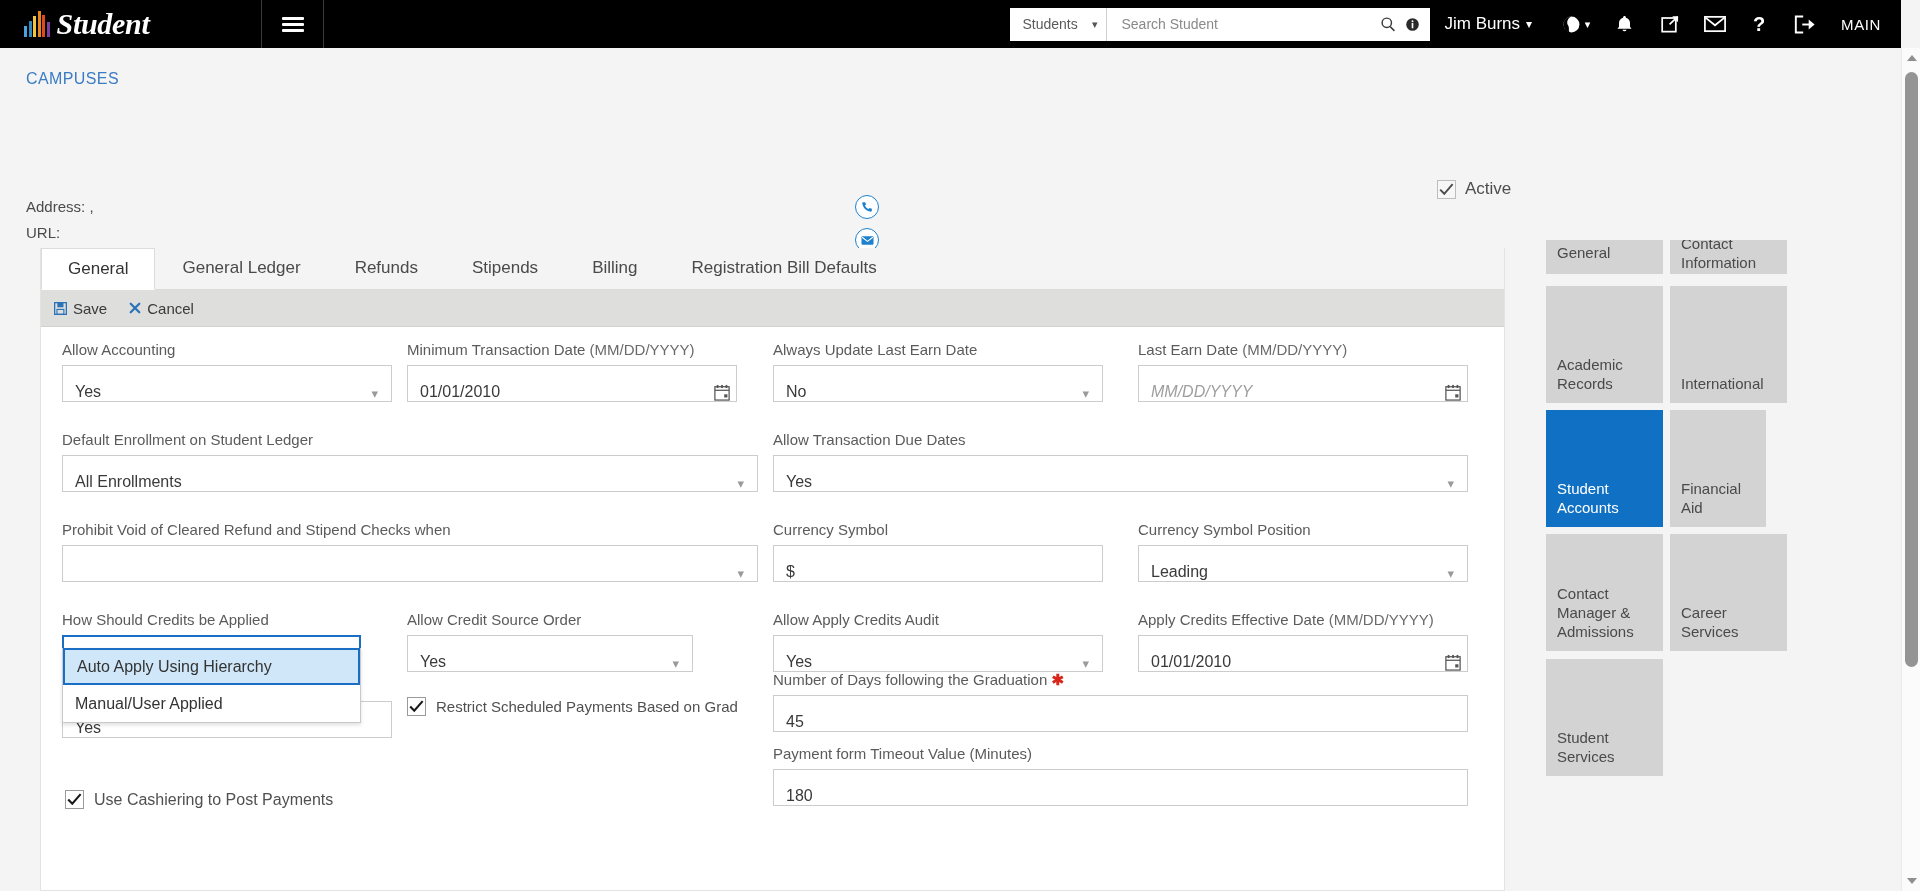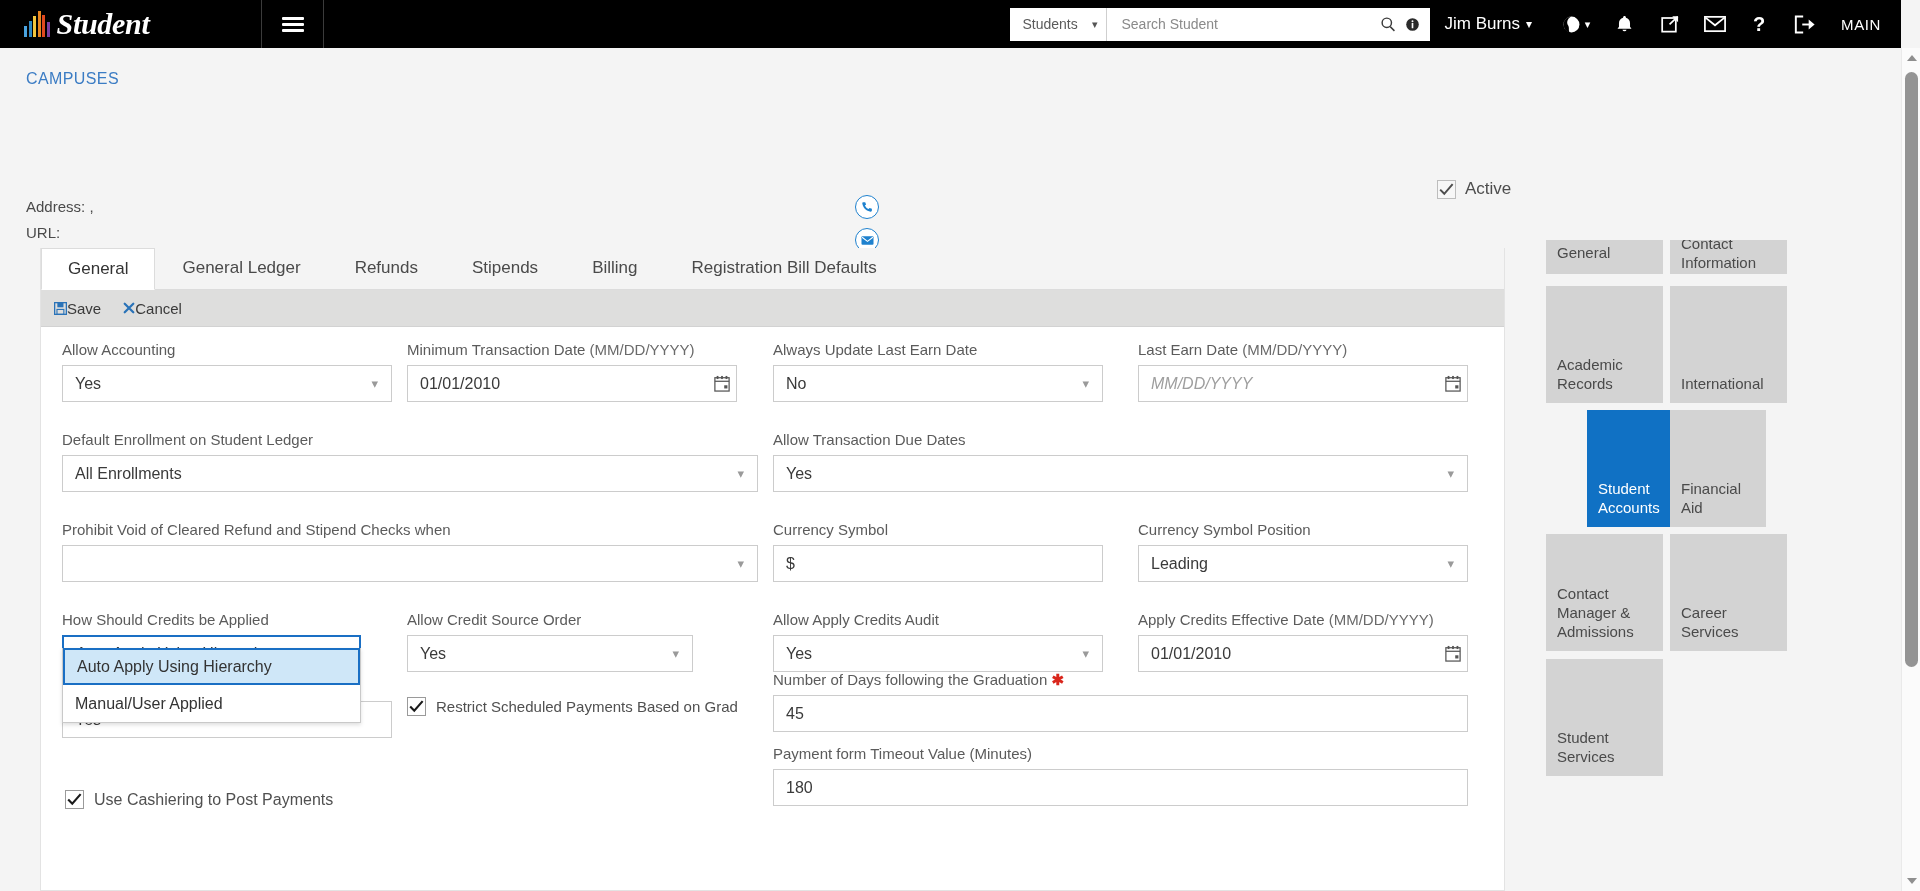--- a/index.html
+++ b/index.html
@@ -132,39 +132,39 @@
   }
   .tab.active {
     background:#ffffff; border:1px solid #dcdcdc; border-bottom:1px solid #ffffff;
     margin-bottom:-1px; color:#333;
   }
   .toolbar {
     height: 37px; background:#dededd; display:flex; align-items:center;
     padding-left: 13px; gap: 22px; border-bottom:1px solid #d2d2d2;
   }
   .tbtn {
-    display:flex; align-items:center; font-size:15px; color:#3a3a3a;
+    display:flex; align-items:center; gap:6px; font-size:15px; color:#3a3a3a;
     cursor:pointer;
   }
   .tbtn .ic { color:#2a73b8; display:flex; align-items:center; }
 
   
   .form { position:relative; padding: 22px 0 30px 0; height: 560px; }
 
   .fld { position:absolute; }
   .lbl {
     font-size:15px; color:#5b5b5b; margin-bottom:6px; white-space:nowrap;
     display:block; line-height:18px;
   }
   .lbl .req { color:#d9261c; font-weight:bold; }
   .lbl .dim { color:#6a6a6a; }
 
   .ctl {
     height: 37px; border:1px solid #cccccc; background:#fff;
-    display:flex; align-items:center; padding:0 10px 0 12px;
+    display:flex; align-items:flex-end; padding:0 10px 0 12px;
     font-size:16px; color:#3a3a3a; position:relative;
   }
   .ctl.select { cursor:pointer; justify-content:space-between; }
   .ctl .chev { color:#9a9a9a; font-size:13px; padding-right:3px; }
   .ctl .cal { color:#555; display:flex; align-items:center; }
   .ctl .val.ph { color:#9e9e9e;font-style:italic; }
   .ctl.date { padding-right:6px; justify-content:space-between; }
   .ctl.focused { border:2px solid #1a6fc4; }
 
   
@@ -185,21 +185,21 @@
   
   .tiles {
     position:absolute; left:1546px; top:192px; width: 260px; height: 570px;
     overflow:hidden;
   }
   .tile {
     position:absolute; background:#d3d3d3; color:#4a4a4a;
     font-size:15px; line-height:19px; cursor:pointer;
     display:flex; align-items:flex-end; padding: 0 0 10px 11px;
   }
-  .tile.active { background:#1071c4; color:#ffffff;margin-left:41px; }
+  .tile.active { background:#1071c4; color:#ffffff; }
   .tile span { display:block; }
 
   
   .vscroll {
     position:absolute; right:0; top:48px; width:19px; height:843px;
     background:#fbfbfb; border-left:1px solid #eaeaea;
   }
   .vthumb {
     position:absolute; left:3px; top:24px; width:13px; height:595px;
     background:#949494; border-radius:7px;

